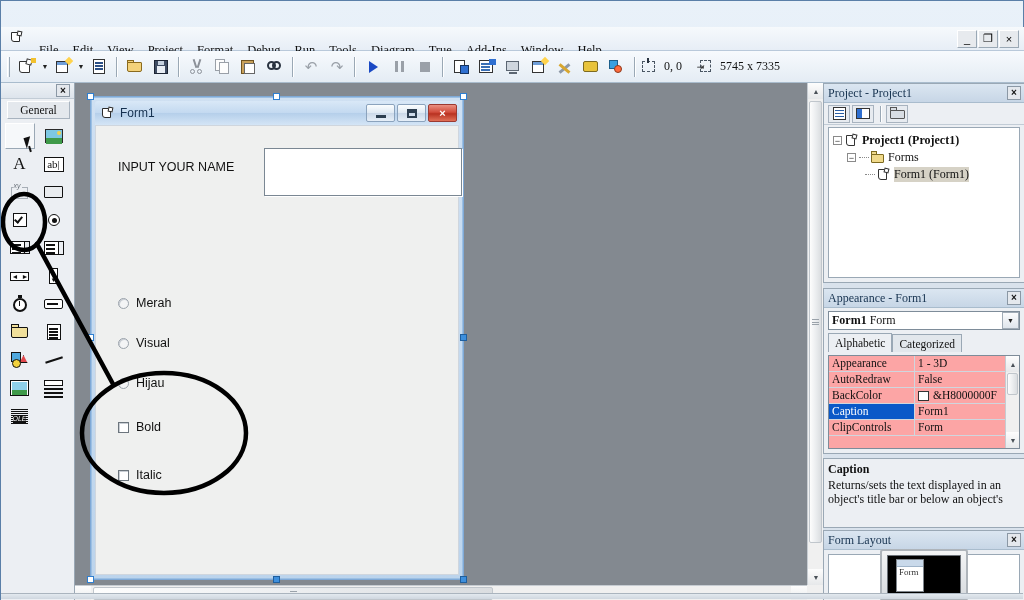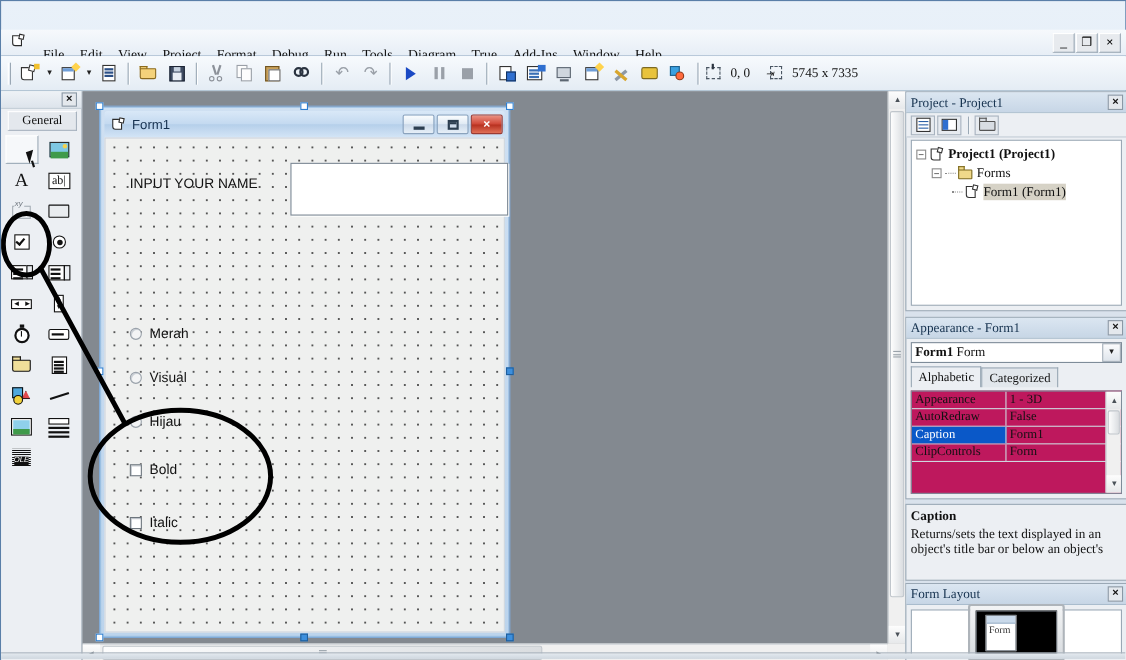--- a/index.html
+++ b/index.html
@@ -490,21 +490,21 @@
   .pp-combo .btn { margin-left:auto; width:17px; height:17px;
                    background: linear-gradient(#fbfcfd,#dfe5ec);
                    border:1px solid #a0abb6; display:flex;
                    align-items:center; justify-content:center; font-size:7px; color:#222; }
   .pp-tabs { margin: 3px 4px 0 4px; height: 19px; display: flex; align-items: flex-end; }
   .pp-tab { height: 18px; padding: 0 6px; font-size: 11.5px; color: #111;
             border: 1px solid #9aa8b5; border-bottom: 0; background: #e2e7ec;
             display: flex; align-items: center; font-family:"Liberation Serif", serif; }
   .pp-tab.active { background: #eceff3; height: 19px; }
   #pp-grid { position: absolute; left:4px; right:4px; top:66px; bottom:4px;
-             border:1px solid #7e8c99; background:#be185d; overflow:hidden; }
+             border:1px solid #7e8c99; background:#fca5a5; overflow:hidden; }
   .pg-row { display:flex; height:16px; border-bottom:1px solid #cfd6de; }
   .pg-name { width:86px; padding-left:3px; font-size:11.5px; color:#111;
              border-right:1px solid #cfd6de; overflow:hidden; white-space:nowrap;
              line-height:15px; font-family:"Liberation Serif", serif; }
   .pg-val { flex:1; padding-left:3px; font-size:11.5px; color:#111;
             overflow:hidden; white-space:nowrap; line-height:15px;
             display:flex; align-items:center; font-family:"Liberation Serif", serif; }
   .pg-row.sel .pg-name { background:#0a58c8; color:#fff; }
   .swatch { width:11px; height:10px; background:#fff; border:1px solid #333; margin-right:4px; flex:none; }
   .pg-sb { position:absolute; right:0; top:0; bottom:0; width:14px; background:#f0f0f0;
@@ -1038,20 +1038,27 @@
       </div>
       <div id="pp-grid">
         <div class="pg-row">
           <div class="pg-name">Appearance</div>
           <div class="pg-val">1 - 3D</div>
         </div>
         <div class="pg-row">
           <div class="pg-name">AutoRedraw</div>
           <div class="pg-val">False</div>
         </div>
+        <div class="pg-row">
+          <div class="pg-name">BackColor</div>
+          <div class="pg-val">
+            <span class="swatch"></span>
+            <span>&amp;H8000000F</span>
+          </div>
+        </div>
         <div class="pg-row sel">
           <div class="pg-name">Caption</div>
           <div class="pg-val">Form1</div>
         </div>
         <div class="pg-row">
           <div class="pg-name">ClipControls</div>
           <div class="pg-val">Form</div>
         </div>
         <div class="pg-sb">
           <div class="sbbtn" style="width:14px; top:0; left:0;">▲</div>

